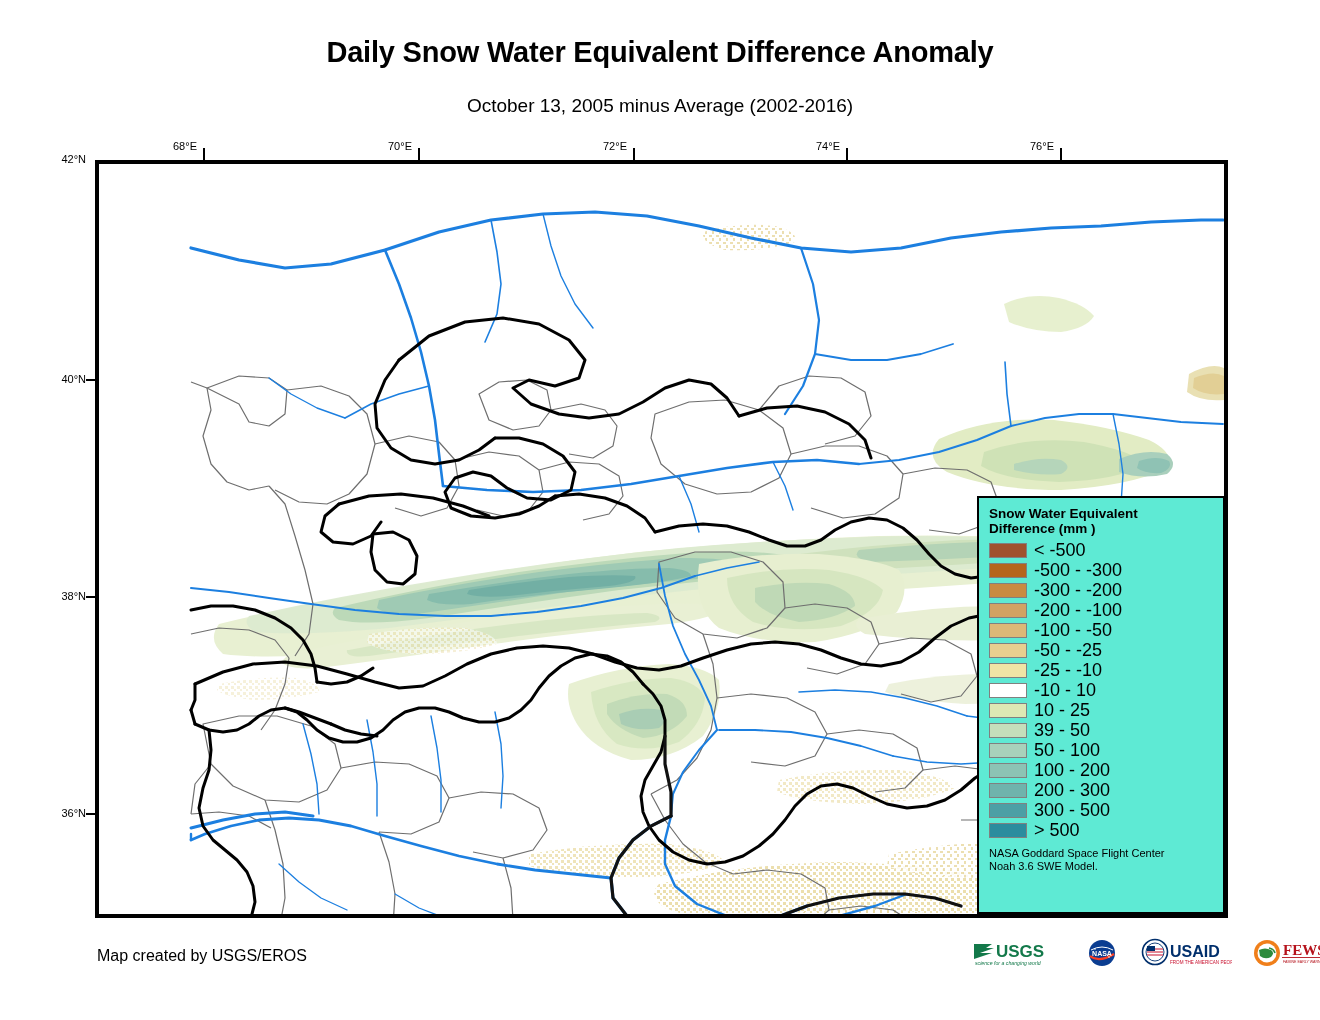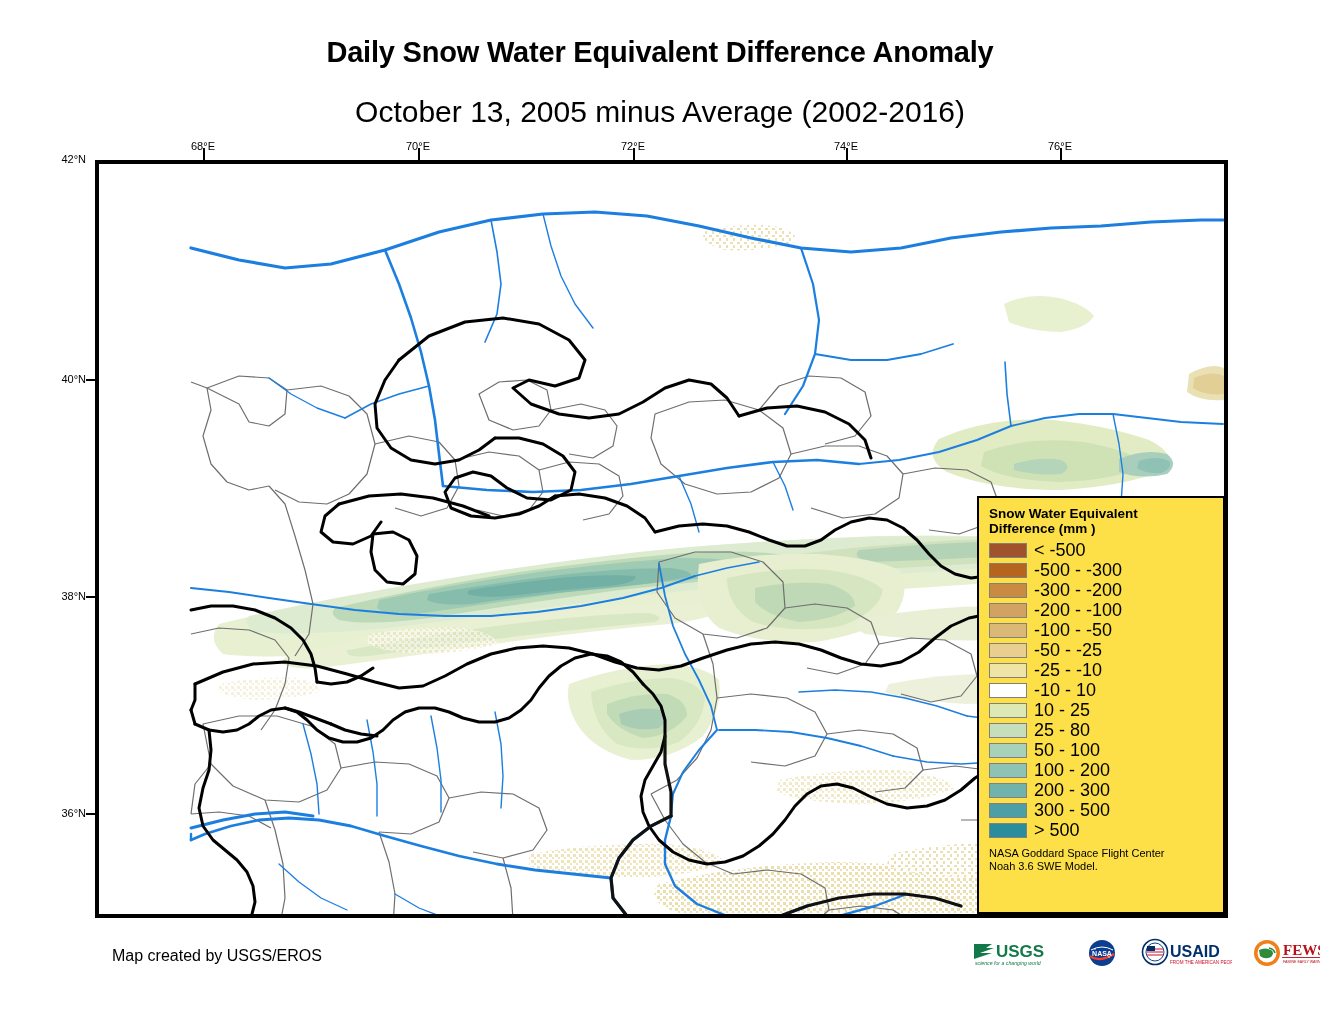--- a/index.html
+++ b/index.html
@@ -10,70 +10,70 @@
   }
   #page{position:absolute;left:0;top:0;width:1320px;height:868px;}
 
   
   .title{
     position:absolute;left:0;top:36px;width:1320px;text-align:center;
     font-size:29px;font-weight:bold;color:#000;letter-spacing:-0.2px;
   }
   .subtitle{
     position:absolute;left:0;top:95px;width:1320px;text-align:center;
-    font-size:30px;font-weight:normal;color:#000;
+    font-size:19px;font-weight:normal;color:#000;
   }
 
   
   #map-frame{
     position:absolute;left:95px;top:160px;width:1133px;height:758px;
     border:4px solid #000;background:#ffffff;box-sizing:border-box;
   }
   #map-clip{position:absolute;left:0;top:0;right:0;bottom:0;overflow:hidden;}
   #map-svg{position:absolute;left:0;top:0;width:1125px;height:750px;display:block;}
 
   
   .lon-label{
-    position:absolute;font-size:11px;color:#000;text-align:center;
+    position:absolute;font-size:11px;color:#000;
     width:60px;margin-left:-30px;top:140px;
   }
   .lon-tick{
     position:absolute;top:148px;width:2px;height:12px;background:#000;
   }
   .lat-label{
     position:absolute;font-size:11px;color:#000;text-align:right;
     width:60px;left:26px;
   }
   .lat-tick{
     position:absolute;left:86px;width:11px;height:2px;background:#000;
   }
 
   
   #legend{
     position:absolute;left:977px;top:496px;width:248px;height:418px;
-    background:#fde047;border:2px solid #000;box-sizing:border-box;
+    background:#5eead4;border:2px solid #000;box-sizing:border-box;
     padding:8px 8px 6px 10px;
   }
   #legend-title{
     font-size:13.5px;font-weight:bold;color:#000;line-height:15px;
     margin-bottom:4px;white-space:pre-line;
   }
   .legend-row{display:flex;align-items:center;height:20px;}
   .legend-swatch{
     width:38px;height:15px;border:1.5px solid #808080;box-sizing:border-box;
     flex:0 0 auto;margin-right:7px;
   }
   .legend-label{font-size:18px;color:#000;white-space:nowrap;}
   #legend-note{
     margin-top:7px;font-size:11px;color:#000;line-height:13px;white-space:pre-line;
   }
 
   
   #footer-credit{
-    position:absolute;left:97px;top:947px;font-size:16px;color:#000;margin-left:15px;
+    position:absolute;left:97px;top:947px;font-size:16px;color:#000;
   }
   #logos{
     position:absolute;left:972px;top:934px;height:38px;
     display:flex;align-items:center;gap:21px;text-align:center;
   }
   .logo{height:34px;display:flex;align-items:center;}
   .logo svg{display:block;}
 </style>
 </head>
 <body>
@@ -447,21 +447,21 @@
         <div class="legend-row">
           <div class="legend-swatch" style="background: rgb(255, 255, 255);"></div>
           <div class="legend-label">-10 - 10</div>
         </div>
         <div class="legend-row">
           <div class="legend-swatch" style="background: rgb(221, 232, 180);"></div>
           <div class="legend-label">10 - 25</div>
         </div>
         <div class="legend-row">
           <div class="legend-swatch" style="background: rgb(197, 222, 187);"></div>
-          <div class="legend-label">25 - 80</div>
+          <div class="legend-label">39 - 50</div>
         </div>
         <div class="legend-row">
           <div class="legend-swatch" style="background: rgb(168, 209, 187);"></div>
           <div class="legend-label">50 - 100</div>
         </div>
         <div class="legend-row">
           <div class="legend-swatch" style="background: rgb(140, 195, 180);"></div>
           <div class="legend-label">100 - 200</div>
         </div>
         <div class="legend-row">

